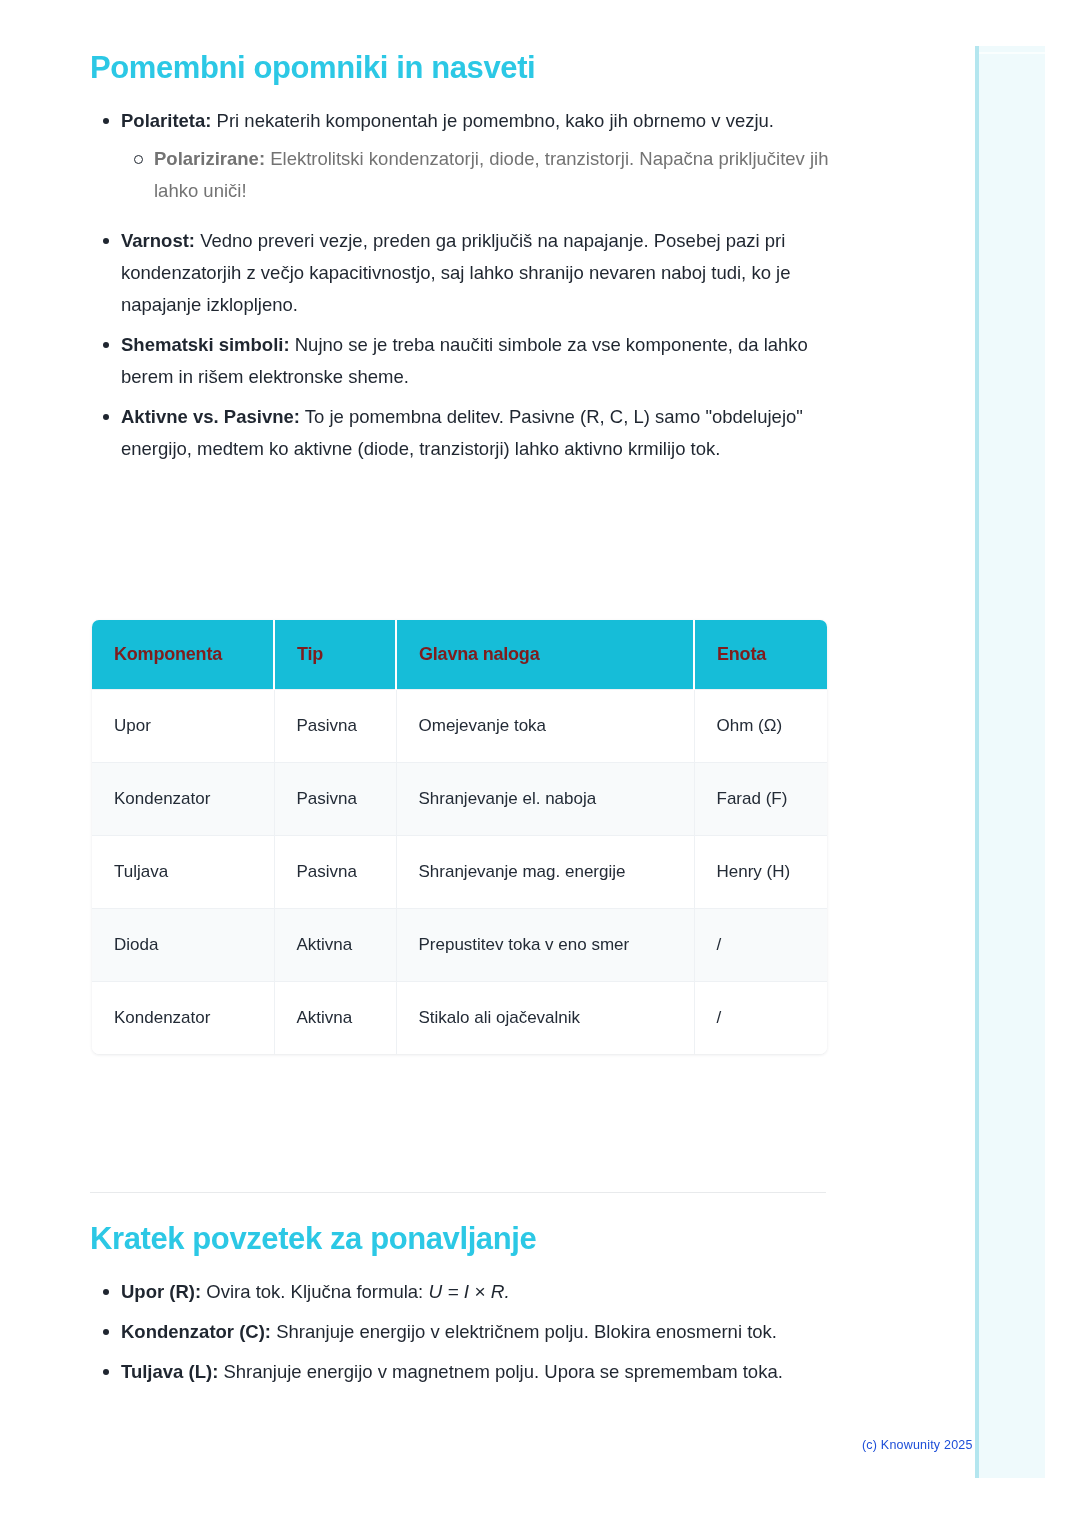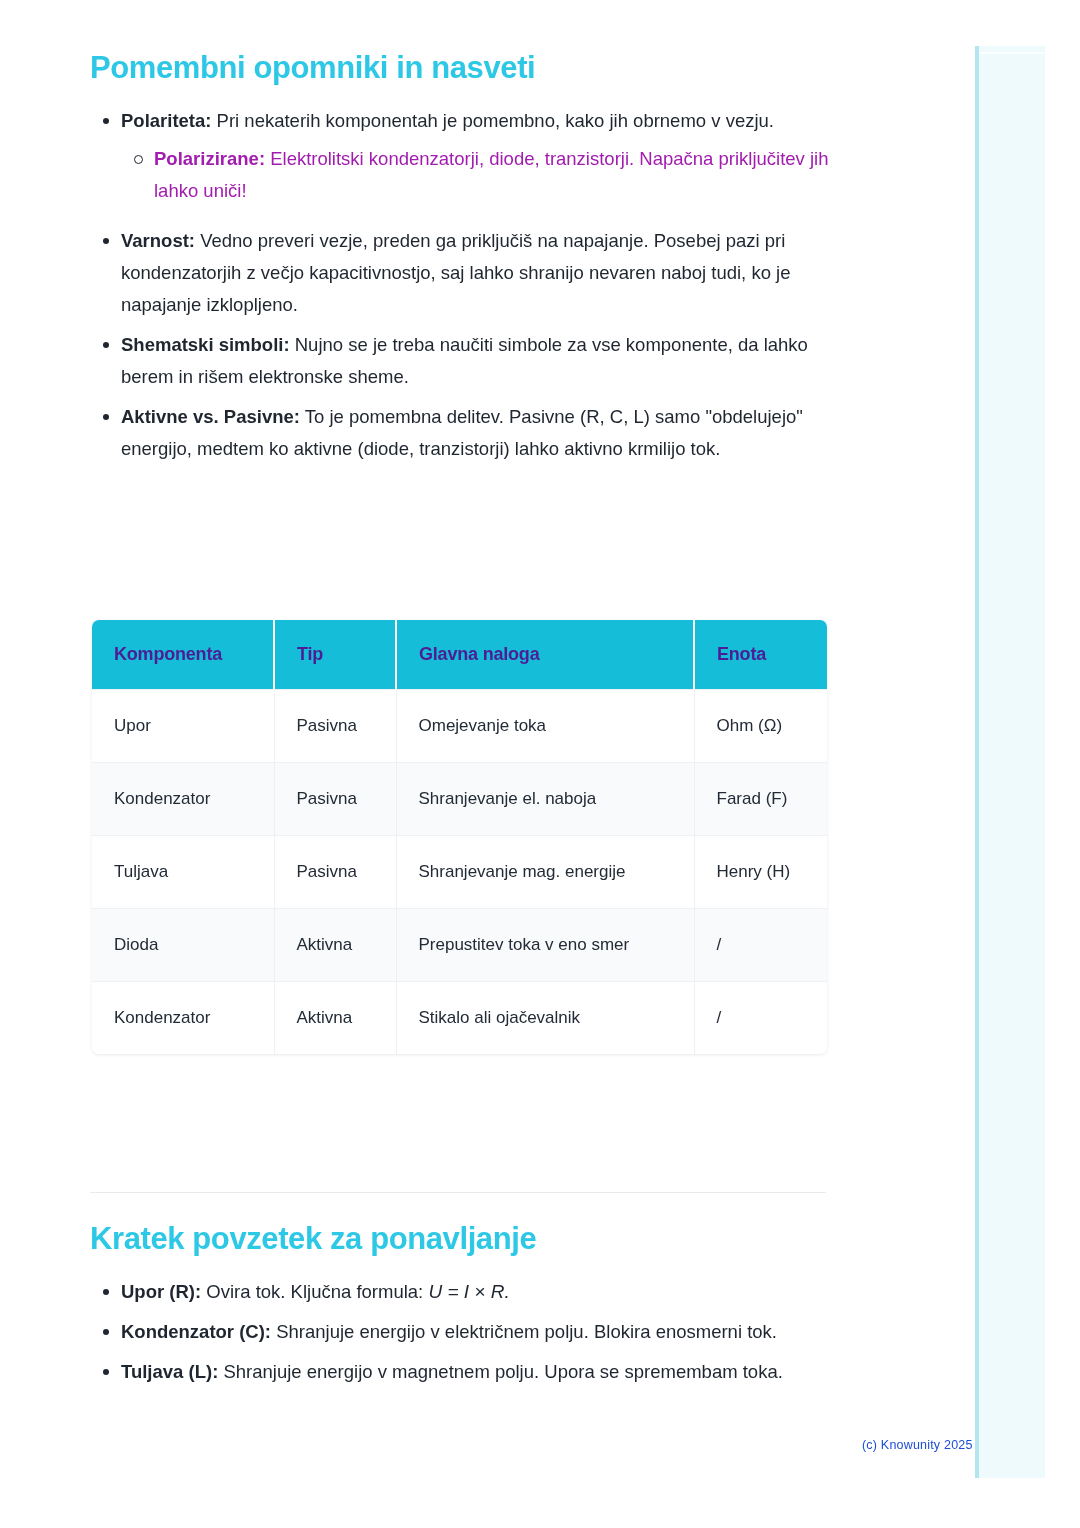--- a/index.html
+++ b/index.html
@@ -85,21 +85,21 @@
   .sub-list {
     list-style: none;
     margin: 6px 0 0 0;
     padding: 0;
   }
   .sub-item {
     position: relative;
     padding-left: 33px;
     font-size: 18.5px;
     line-height: 32px;
-    color: #a21caf;
+    color: #737373;
     margin-bottom: 10px;
   }
   .sub-item::before {
     content: "";
     position: absolute;
     left: 13px;
     top: 12px;
     width: 7px;
     height: 7px;
     border-radius: 50%;
@@ -123,21 +123,21 @@
     background: #fff;
   }
   table#comp-table {
     border-collapse: collapse;
     width: 100%;
     table-layout: fixed;
     font-size: 17px;
   }
   #comp-table th {
     background: #16bdd8;
-    color: #4c1d95;
+    color: #7f1d1d;
     font-weight: 700;
     font-size: 18px;
     text-align: left;
     padding: 24px 22px;
     border-right: 2px solid #ffffff;
     letter-spacing: -0.2px;
   }
   #comp-table th:last-child { border-right: none; }
   #comp-table td {
     padding: 22px 22px;

